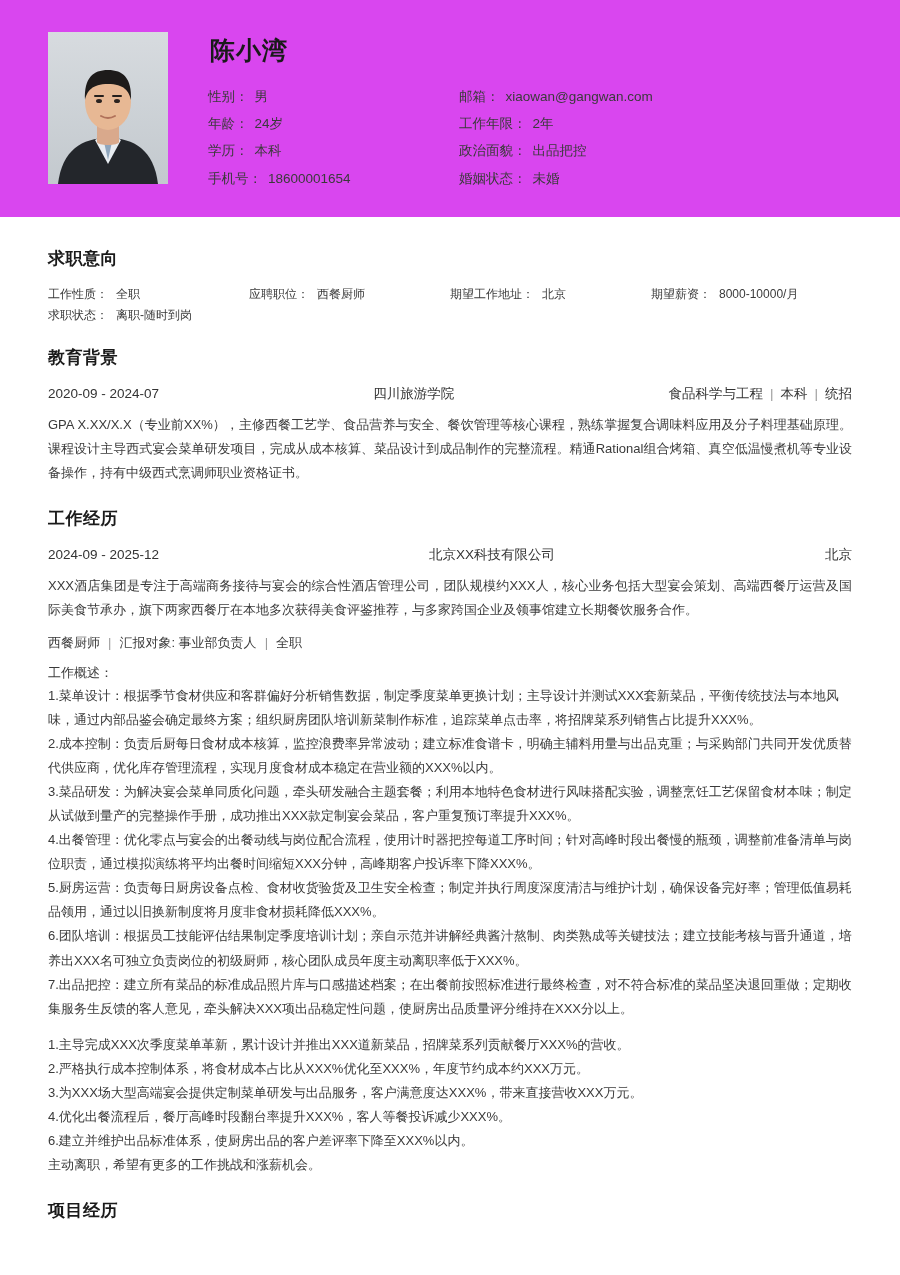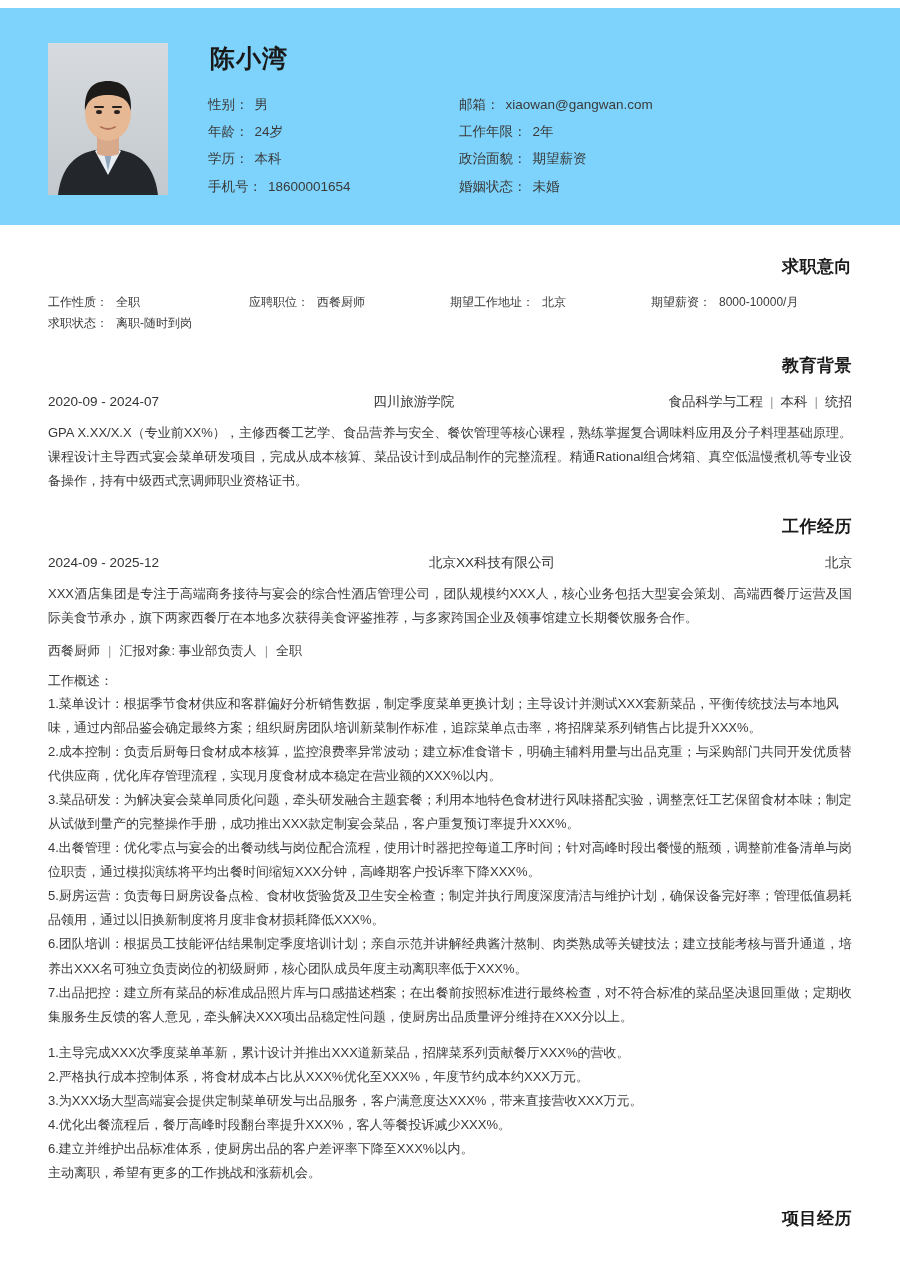--- a/index.html
+++ b/index.html
@@ -8,26 +8,25 @@
     width: 900px;
     background: #ffffff;
     font-family: "Liberation Sans", "DejaVu Sans", sans-serif;
     color: #333333;
     -webkit-font-smoothing: antialiased;
   }
   .page { width: 900px; min-height: 1275px; background: #ffffff; position: relative; }
 
   
   .header {
-    background: #7dd3fc;
+    background: #d946ef;
     padding: 30px 48px 30px 48px;
     display: flex;
-    align-items: flex-end;
+    align-items: center;
     min-height: 215px;
-    margin-top: 8px;
   }
   .avatar {
     width: 120px;
     height: 152px;
     flex: 0 0 120px;
     overflow: hidden;
     background: #cfd4d8;
     position: relative;
     margin-top: 0px;
   }
@@ -58,21 +57,20 @@
 
   
   .content { padding: 26px 48px 30px 48px; }
   .section { margin-bottom: 6px; }
   .section-title {
     font-size: 17px;
     font-weight: 700;
     color: #1a1a1a;
     margin: 22px 0 16px 0;
     letter-spacing: 0.5px;
-    text-align: right;
   }
   .section-title.first { margin-top: 4px; }
 
   .row-grid {
     display: grid;
     grid-template-columns: repeat(4, 1fr);
     row-gap: 18px;
     font-size: 12px;
     color: #3a3a3a;
     margin-bottom: 4px;
@@ -165,21 +163,21 @@
           <span class="lbl">年龄：</span><span class="val">24岁</span>
         </div>
         <div class="hfield">
           <span class="lbl">工作年限：</span><span class="val">2年</span>
         </div>
 
         <div class="hfield">
           <span class="lbl">学历：</span><span class="val">本科</span>
         </div>
         <div class="hfield">
-          <span class="lbl">政治面貌：</span><span class="val">期望薪资</span>
+          <span class="lbl">政治面貌：</span><span class="val">出品把控</span>
         </div>
 
         <div class="hfield">
           <span class="lbl">手机号：</span><span class="val">18600001654</span>
         </div>
         <div class="hfield">
           <span class="lbl">婚姻状态：</span><span class="val">未婚</span>
         </div>
 
       </div>

